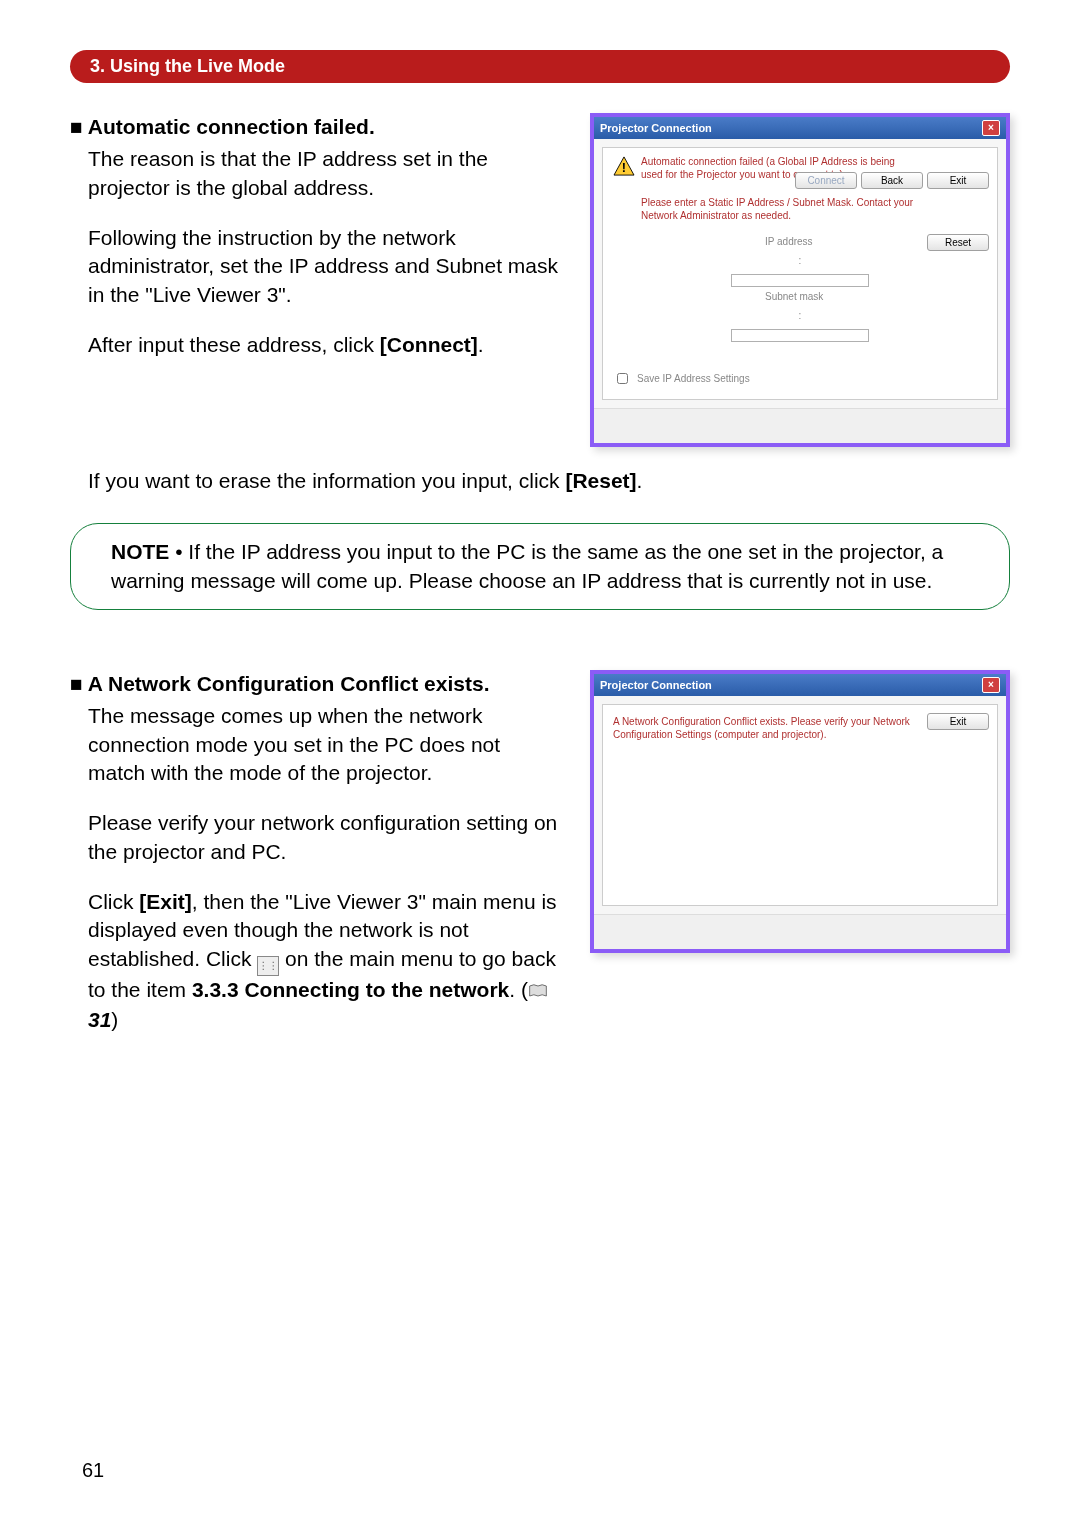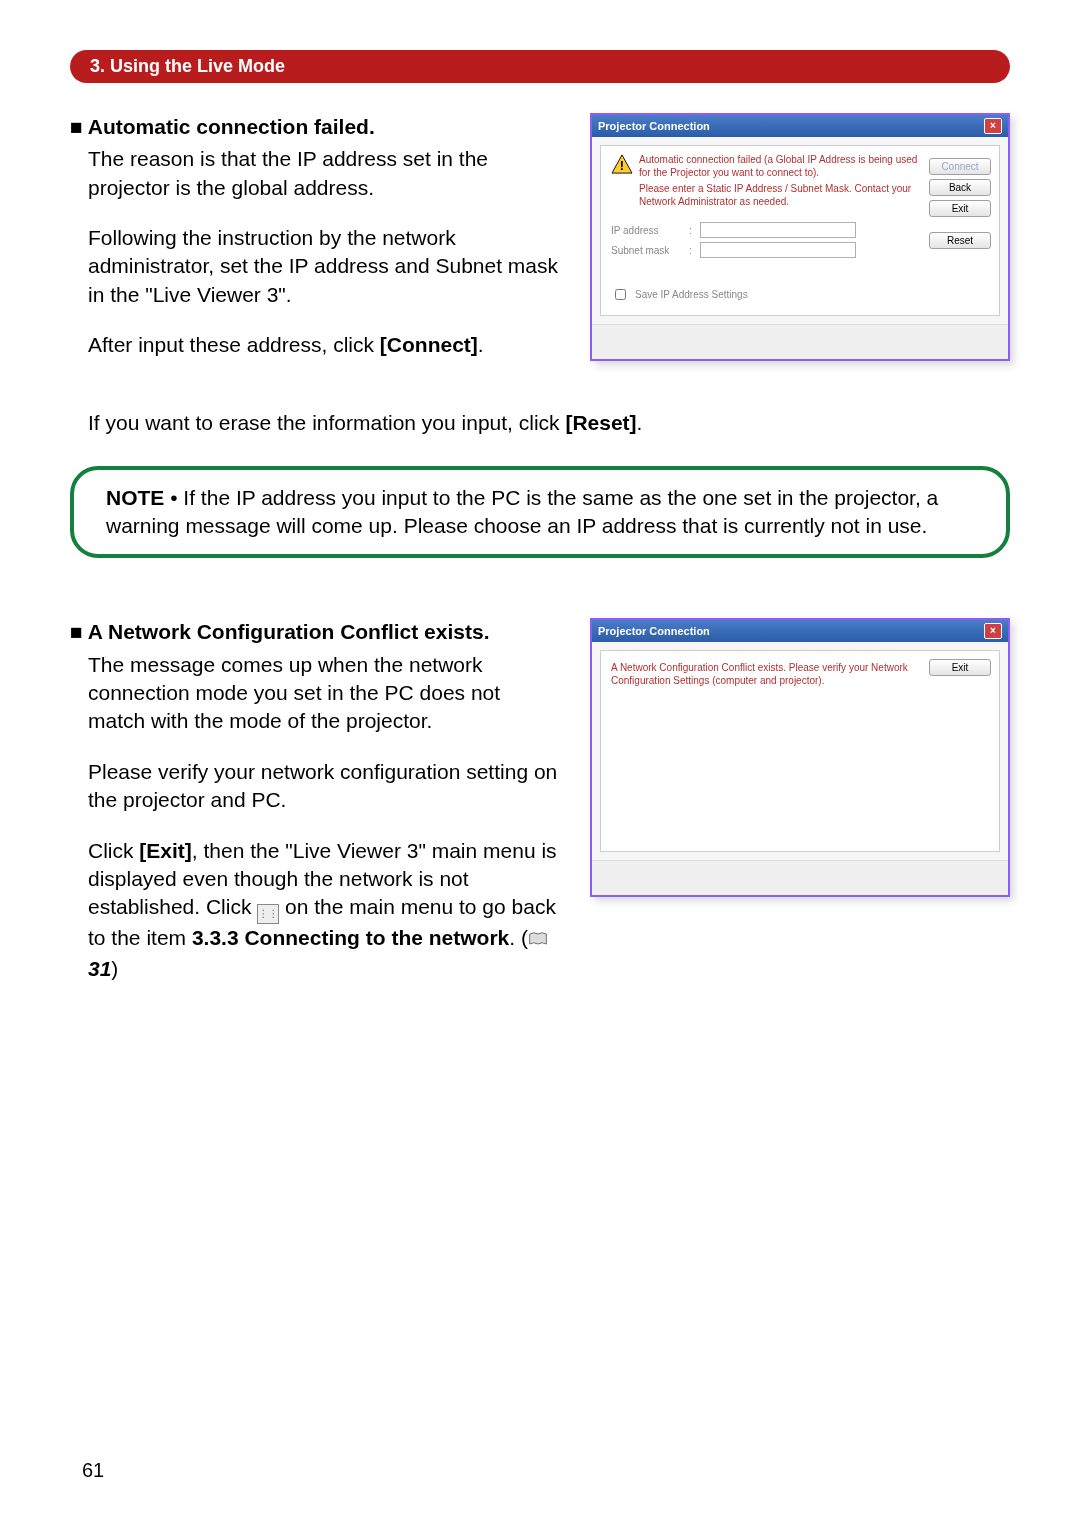--- a/index.html
+++ b/index.html
@@ -58,36 +58,36 @@
     line-height: 1.35;
     margin-bottom: 30px;
   }
   .full-para {
     font-size: 21px;
     line-height: 1.35;
     margin: 0 0 28px 18px;
     max-width: 820px;
   }
   .note-box {
-    border: 4px solid #15803d;
+    border: 1px solid #15803d;
     border-radius: 28px;
-    padding: 14px 32px;
+    padding: 14px 40px;
     font-size: 21px;
     line-height: 1.35;
     margin-bottom: 60px;
   }
   .note-box .note-label {
     font-weight: bold;
   }
   .dialog-col {
     width: 420px;
     flex-shrink: 0;
   }
   .dialog {
-    border: 2px solid #8b5cf6;
+    border: 4px solid #8b5cf6;
     background: #f0f0f0;
     font-size: 11px;
     box-shadow: 4px 4px 8px rgba(0,0,0,0.15);
   }
   .dialog-titlebar {
     background: linear-gradient(#4a7cc8, #2a5ca8);
     color: #fff;
     padding: 3px 6px;
     display: flex;
     justify-content: space-between;
@@ -139,32 +139,33 @@
     font-size: 10px;
     padding: 2px 0;
     border: 1px solid #a0a0a0;
     background: linear-gradient(#ffffff,#e4e4e4);
     border-radius: 3px;
   }
   .btn.disabled { color: #98a8c0; }
   .right-btns {
     position: absolute;
     right: 8px;
-    top: 12px;
-    display: flex;
-    flex-direction: column;
+    top: 24px;
+    display: flex;
+    flex-direction: row;
     gap: 4px;
   }
   .ip-row {
     display: flex;
     align-items: center;
     gap: 8px;
     margin-top: 14px;
     font-size: 10px;
     color: #333;
+    flex-direction: column;
   }
   .ip-row .lbl { width: 70px; color: #888; }
   .ip-row .colon { color: #888; }
   .ip-row input {
     flex: 1;
     height: 14px;
     border: 1px solid #b0b0b0;
     font-size: 10px;
     padding: 0 2px;
     max-width: 150px;
@@ -257,21 +258,21 @@
             </div>
             <div class="warn-row">
               <div class="warn-icon">
                 <svg viewBox="0 0 24 22">
                     <polygon points="12,1 23,21 1,21" fill="#ffcc33" stroke="#000"></polygon>
                     <text x="12" y="18" text-anchor="middle" font-size="14" font-weight="bold">!</text>
                   </svg>
               </div>
               <div>
                 <div class="warn-text">Automatic connection failed (a Global IP Address is being used for the Projector you want to connect to).</div>
-                <div class="warn-text" style="margin-top:4px;">Please enter a Static IP Address / Subnet Mask. Contact your Network Administrator as needed.</div>
+                <div class="warn-text" style="margin-top:16px;">Please enter a Static IP Address / Subnet Mask. Contact your Network Administrator as needed.</div>
               </div>
             </div>
             <div class="reset-btn-wrap">
               <span class="btn">Reset</span>
             </div>
             <div class="ip-row">
               <span class="lbl">IP address</span>
               <span class="colon">:</span>
               <input type="text" style="">
             </div>

